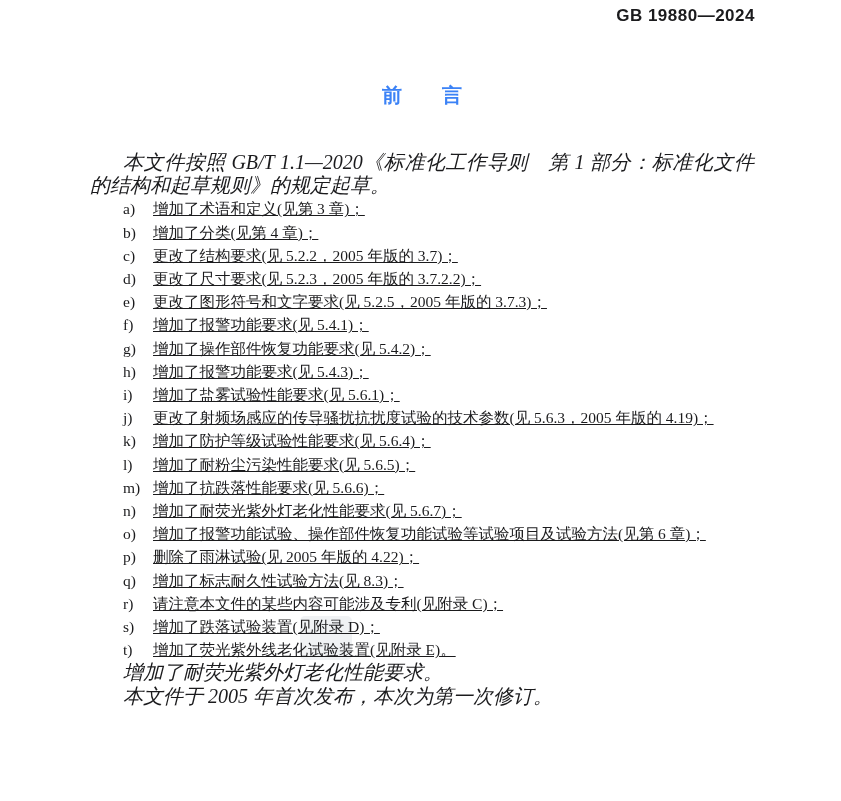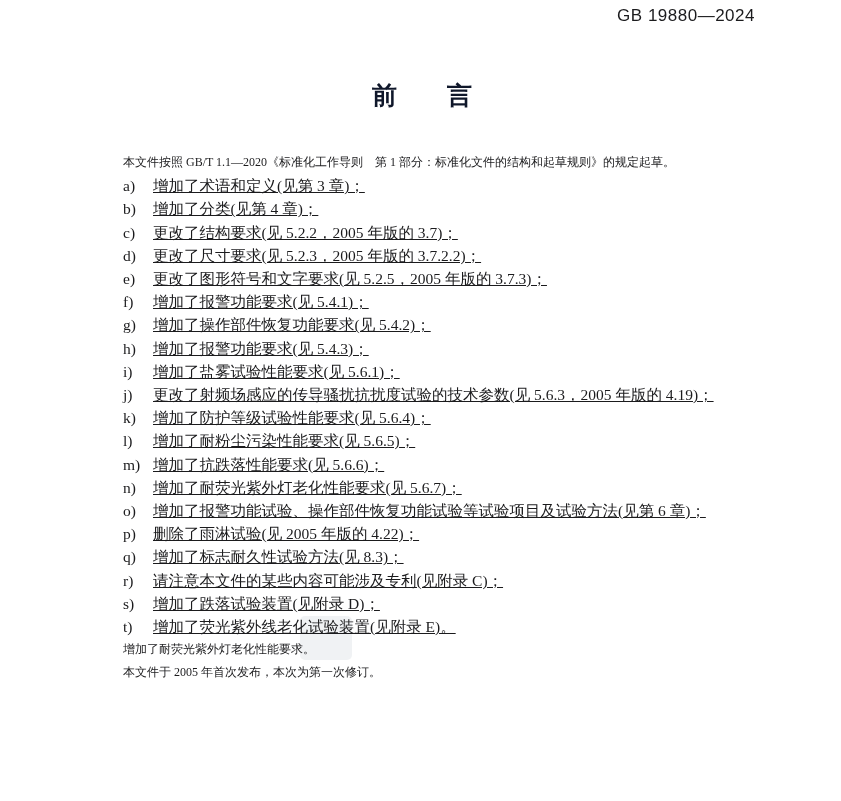--- a/index.html
+++ b/index.html
@@ -18,43 +18,44 @@
     background:#e6e9ec;
     opacity:.6;
     border-radius:5px;
     z-index:0;
   }
   .header-code {
     position:absolute;
     top:6px; right:86px;
     font-family:"Liberation Sans","DejaVu Sans",sans-serif;
     font-size:17px;
-    font-weight:400;
+    font-weight:700;
     letter-spacing:.5px;
     z-index:2;
   }
   .content {
     position:absolute;
     left:90px; right:87px; top:80px;
     z-index:1;
   }
   .title {
     font-family:"Liberation Sans","DejaVu Sans",sans-serif;
-    font-size:25px;
+    font-size:20px;
     font-weight:700;
     text-align:center;
     line-height:30px;
     margin-bottom:41px;
-    color:#0f172a;
+    color:#3b82f6;
   }
   .para {
-    font-size:12px;
+    font-size:20px;
     line-height:23.2px;
     text-align:justify;
     text-indent:33px;
+    font-style:italic;
   }
   .change-item {
     display:flex;
     font-size:15.5px;
     line-height:23.2px;
   }
   .change-label {
     flex:0 0 auto;
     width:30px;
     margin-left:33px;

